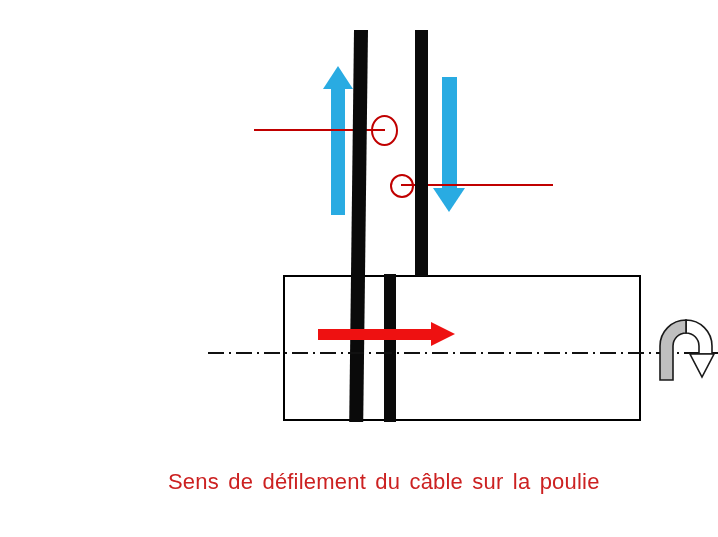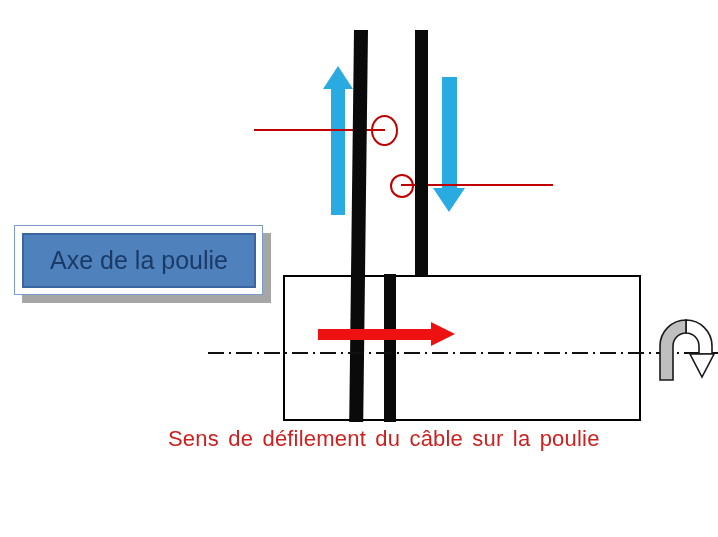--- a/index.html
+++ b/index.html
@@ -47,21 +47,21 @@
   
   .feed-arrow-shaft{position:absolute;left:318px;top:329px;width:114px;height:11px;background:var(--red_arrow,#ee1111);z-index:6;}
   .feed-arrow-head{position:absolute;left:431px;top:322px;width:0;height:0;z-index:6;
     border-top:12px solid transparent;border-bottom:12px solid transparent;
     border-left:24px solid var(--red_arrow,#ee1111);}
   
   .centerline-svg{position:absolute;left:0;top:0;width:718px;height:537px;z-index:5;pointer-events:none;}
   .rotation-svg{position:absolute;left:648px;top:300px;width:72px;height:85px;z-index:6;}
   
   .caption{
-    position:absolute;left:168px;top:426px;z-index:1;
+    position:absolute;left:168px;top:469px;z-index:1;
     color:var(--caption_red,#cc2121);font-size:22px;letter-spacing:0.2px;word-spacing:3px;white-space:nowrap;text-align:center;
   }
 </style>
 </head>
 <body>
 
 <div class="slide">
 
   <div class="pulley-rect"></div>
 
@@ -89,19 +89,16 @@
 
   <svg class="rotation-svg" viewBox="0 0 72 85">
 
     <path d="M 38,20 A 26,26 0 0 1 64,46 L 64,54 L 51,54 L 51,46 A 13,13 0 0 0 38,33 Z" fill="#ffffff" stroke="#1a1a1a" stroke-width="1.6"></path>
 
     <path d="M 42,54 L 66,54 L 54,77 Z" fill="#ffffff" stroke="#1a1a1a" stroke-width="1.6" stroke-linejoin="miter"></path>
 
     <path d="M 12,80 L 12,46 A 26,26 0 0 1 38,20 L 38,33 A 13,13 0 0 0 25,46 L 25,80 Z" fill="#bfbfbf" stroke="#1a1a1a" stroke-width="1.6"></path>
   </svg>
 
-  <div class="label-outer">
-    <div class="label-inner">Axe de la poulie</div>
-  </div>
 
   <div class="caption">Sens de défilement du câble sur la poulie</div>
 
 </div>
 
 </body></html>

